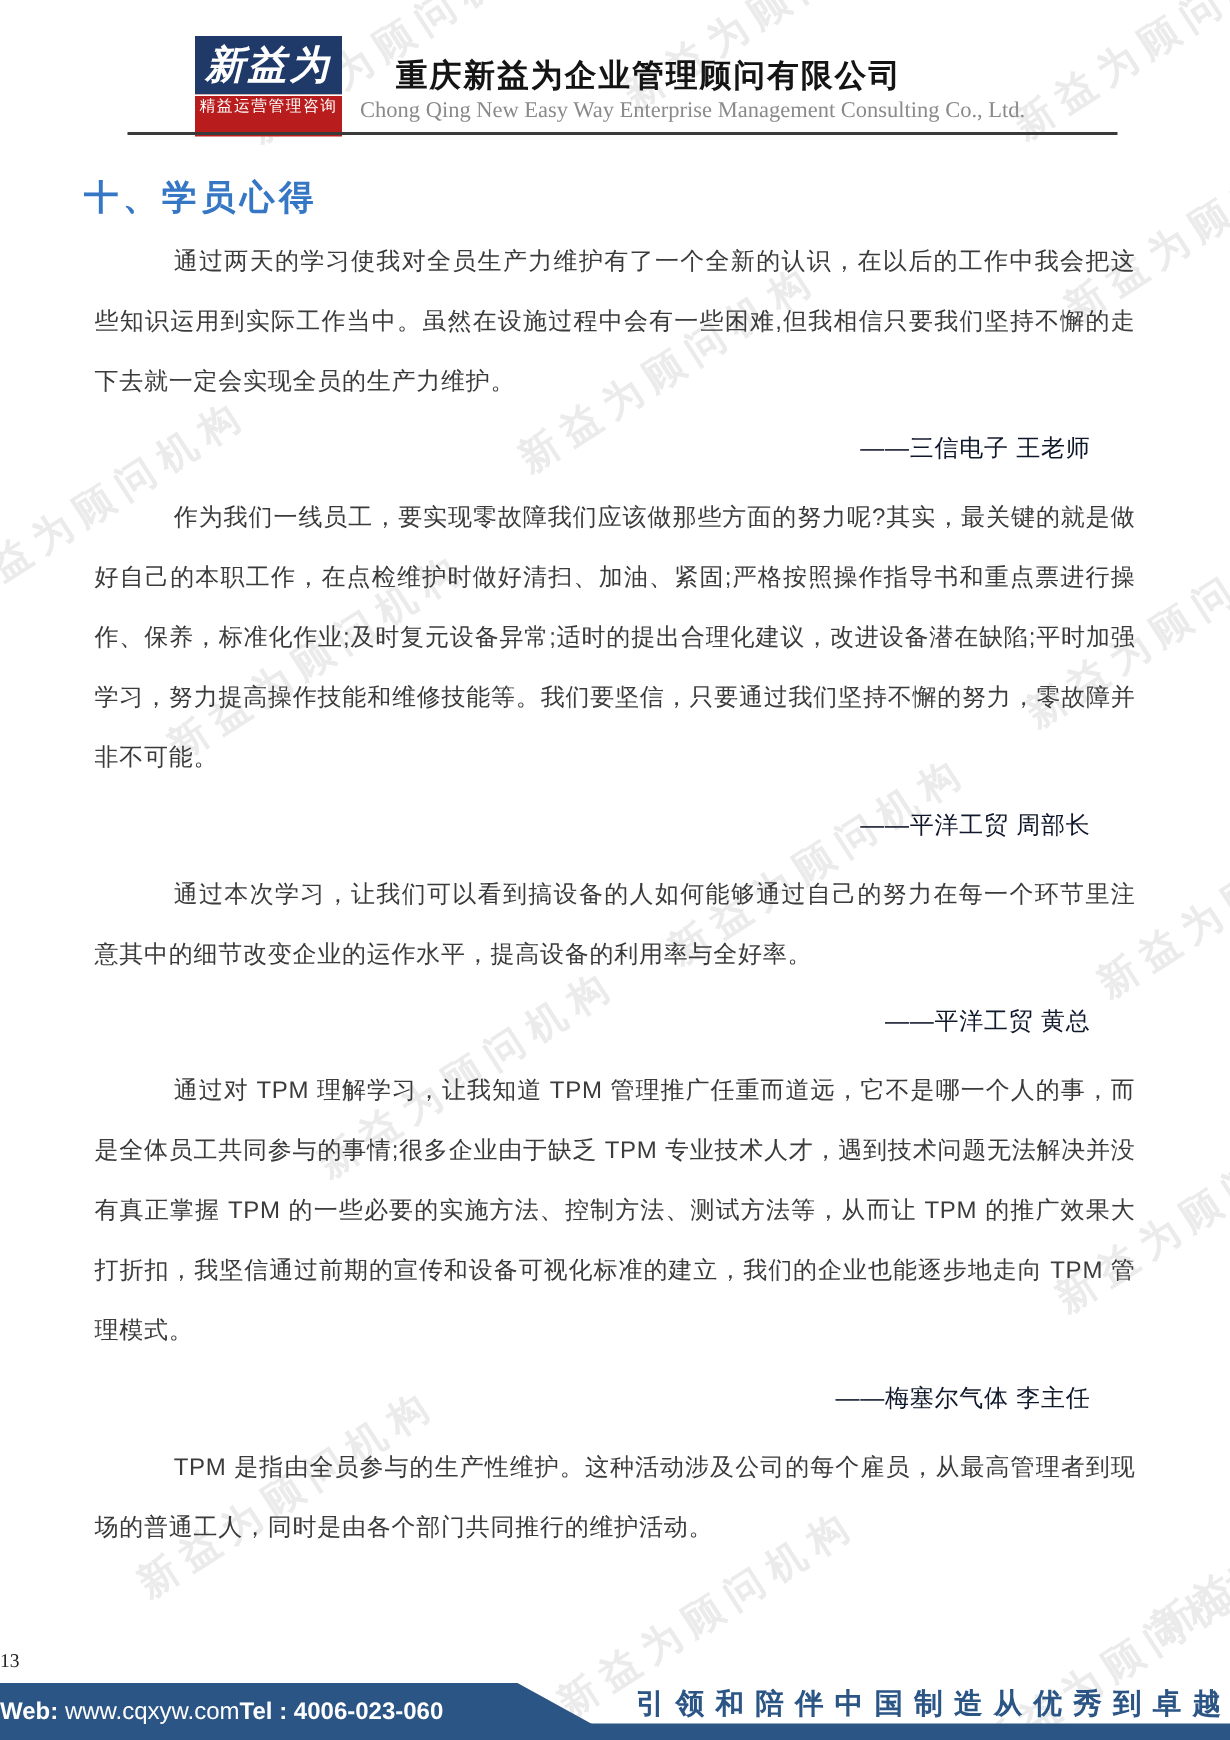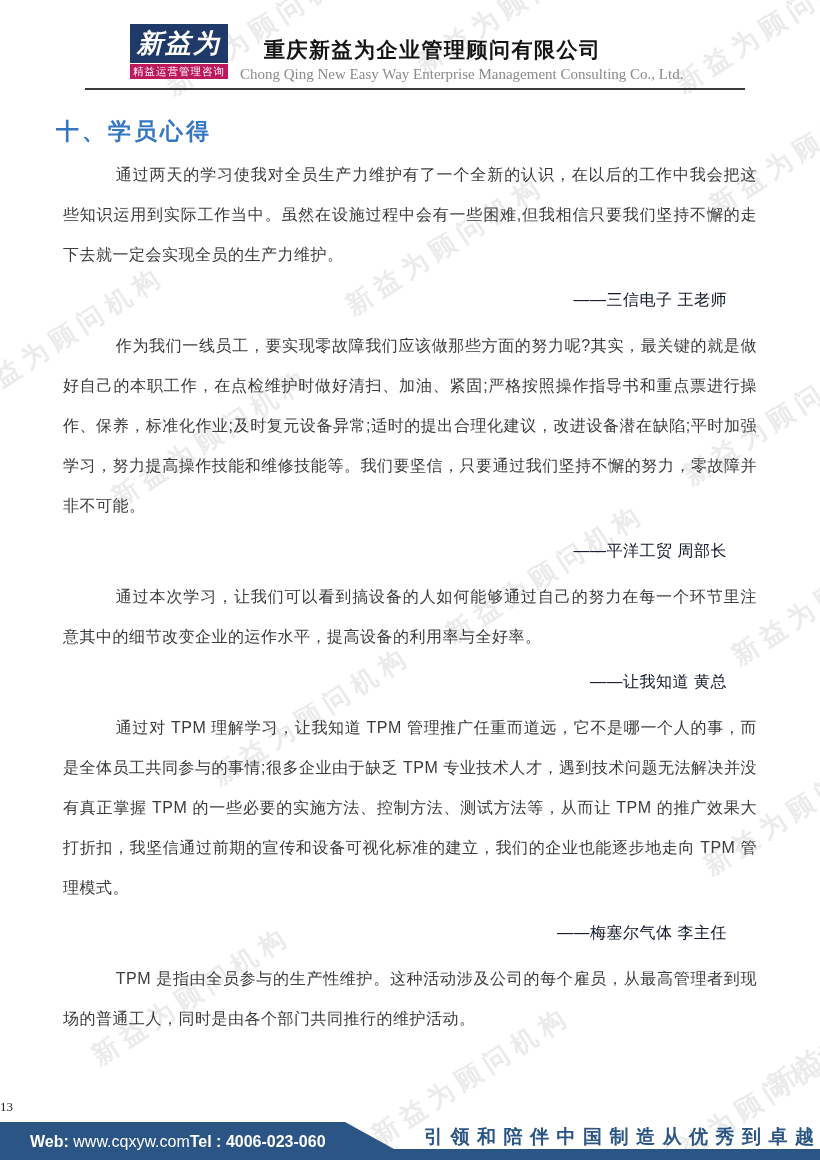--- a/index.html
+++ b/index.html
@@ -27,21 +27,21 @@
   }
   
   .header { position: relative; height: 96px; z-index: 1; }
   .logo { position: absolute; left: 130px; top: 24px; width: 98px; }
   .logo-main {
     background: #1f3a68; color: #ffffff; height: 39px; line-height: 39px;
     text-align: center; font-size: 26px; font-weight: bold; letter-spacing: 2px;
     font-style: italic;
   }
   .logo-sub {
-    background: #be185d; color: #ffffff; height: 16px; line-height: 15px;
+    background: #b91c1c; color: #ffffff; height: 28px; line-height: 15px;
     text-align: center; font-size: 10.5px; letter-spacing: 1px;
     border-top: 1px solid #ffffff;
   }
   .company-cn {
     position: absolute; left: 264px; top: 36px;
     font-size: 21px; font-weight: bold; color: #141414; letter-spacing: 1.5px;
   }
   .company-en {
     position: absolute; left: 240px; top: 66px;
     font-family: "Liberation Serif", serif;
@@ -76,21 +76,21 @@
   }
   .footer { position: absolute; left: 0; right: 0; bottom: 0; height: 38px; z-index: 2; }
   .footer-strip {
     position: absolute; left: 0; right: 0; bottom: 0; height: 11px;
     background: #2b5585;
   }
   .footer-left {
     position: absolute; left: 0; top: 0; width: 430px; height: 38px;
     background: #2b5585;
     clip-path: polygon(0 0, 345px 0, 414px 38px, 0 38px);
-    color: #ffffff; font-size: 16px; line-height: 40px; padding-left: 30px;
+    color: #ffffff; font-size: 16px; line-height: 40px; 
     white-space: nowrap;
   }
   .fw-b { font-weight: bold; }
   .footer-slogan {
     position: absolute; left: 424px; top: 2px; width: 356px;
     color: #2b5585; font-weight: bold; font-size: 19px; letter-spacing: 7.5px;
     line-height: 25px; white-space: nowrap;
   }
 </style>
 </head>
@@ -135,21 +135,21 @@
     <p class="t-attr">——三信电子 王老师</p>
   </div>
 
   <div class="testimonial">
     <p class="t-text">作为我们一线员工，要实现零故障我们应该做那些方面的努力呢?其实，最关键的就是做好自己的本职工作，在点检维护时做好清扫、加油、紧固;严格按照操作指导书和重点票进行操作、保养，标准化作业;及时复元设备异常;适时的提出合理化建议，改进设备潜在缺陷;平时加强学习，努力提高操作技能和维修技能等。我们要坚信，只要通过我们坚持不懈的努力，零故障并非不可能。</p>
     <p class="t-attr">——平洋工贸 周部长</p>
   </div>
 
   <div class="testimonial">
     <p class="t-text">通过本次学习，让我们可以看到搞设备的人如何能够通过自己的努力在每一个环节里注意其中的细节改变企业的运作水平，提高设备的利用率与全好率。</p>
-    <p class="t-attr">——让我知道 黄总</p>
+    <p class="t-attr">——平洋工贸 黄总</p>
   </div>
 
   <div class="testimonial">
     <p class="t-text">通过对 TPM 理解学习，让我知道 TPM 管理推广任重而道远，它不是哪一个人的事，而是全体员工共同参与的事情;很多企业由于缺乏 TPM 专业技术人才，遇到技术问题无法解决并没有真正掌握 TPM 的一些必要的实施方法、控制方法、测试方法等，从而让 TPM 的推广效果大打折扣，我坚信通过前期的宣传和设备可视化标准的建立，我们的企业也能逐步地走向 TPM 管理模式。</p>
     <p class="t-attr">——梅塞尔气体 李主任</p>
   </div>
 
   <div class="testimonial">
     <p class="t-text">TPM 是指由全员参与的生产性维护。这种活动涉及公司的每个雇员，从最高管理者到现场的普通工人，同时是由各个部门共同推行的维护活动。</p>
   </div>

